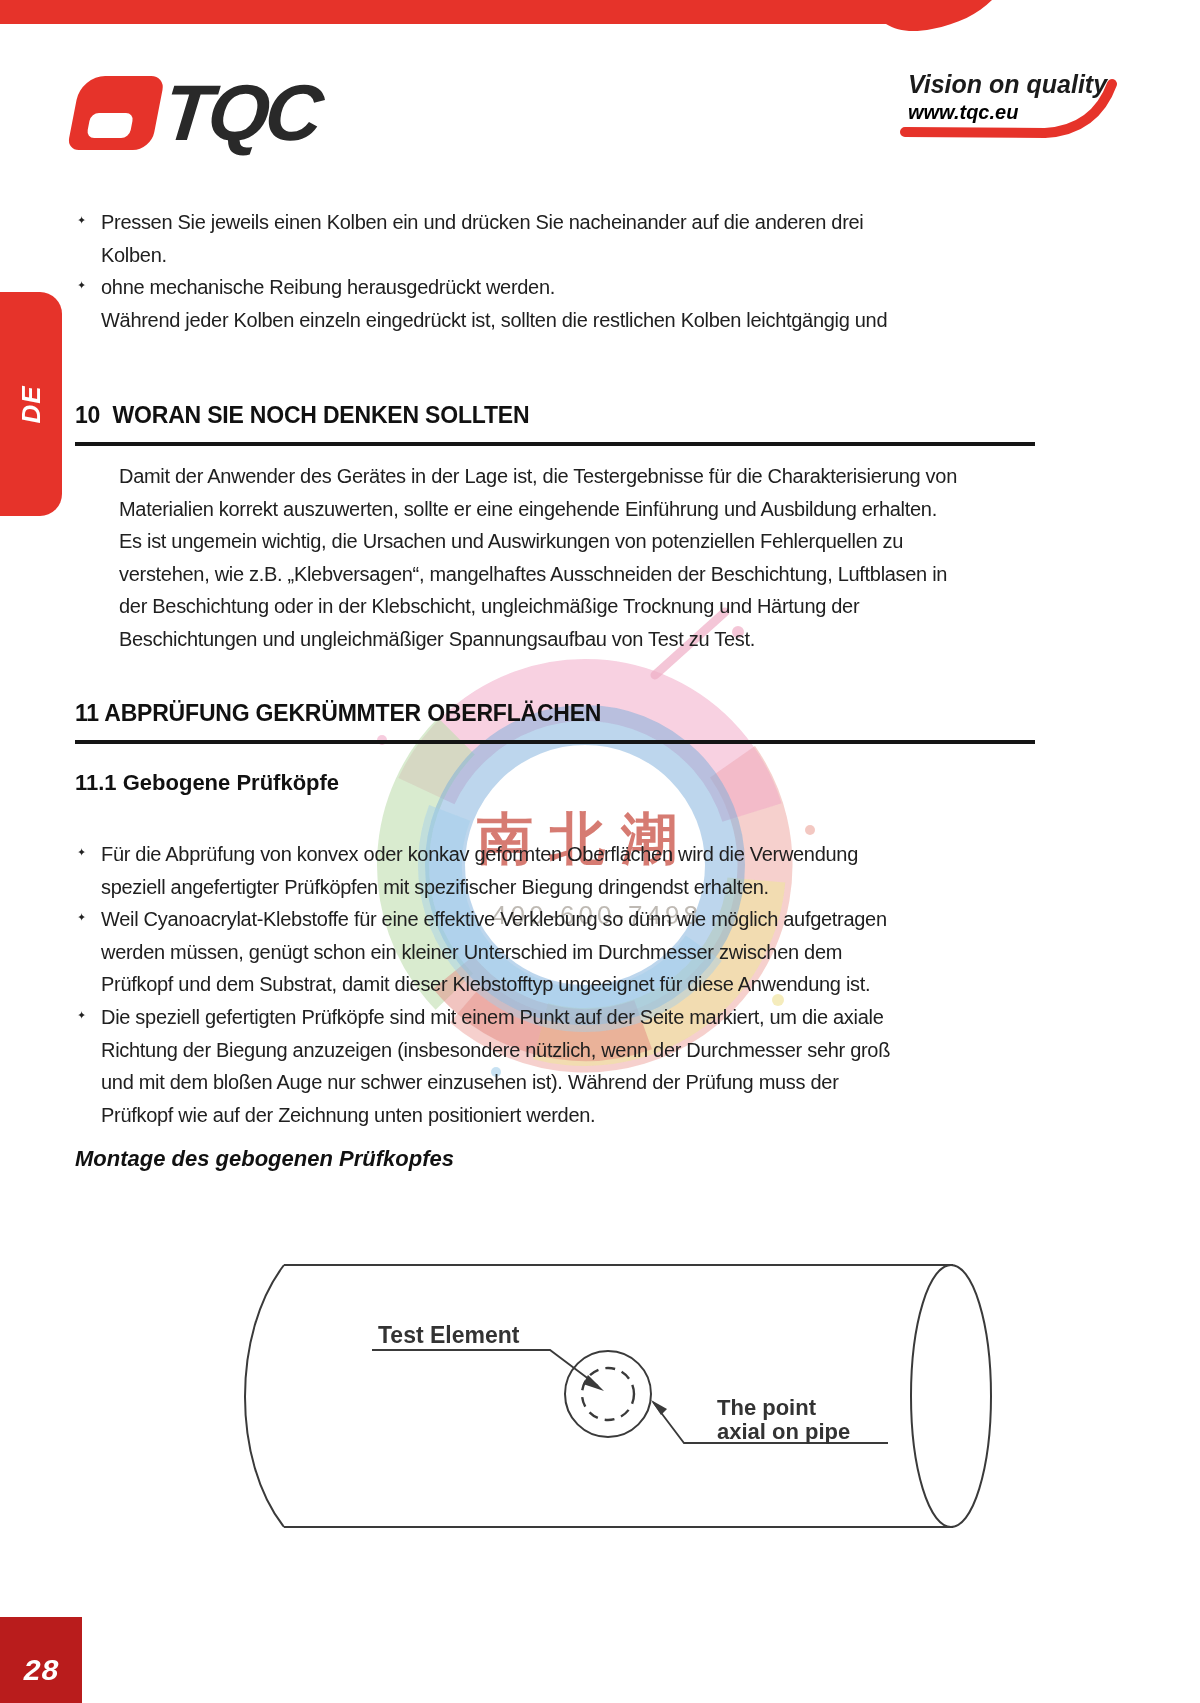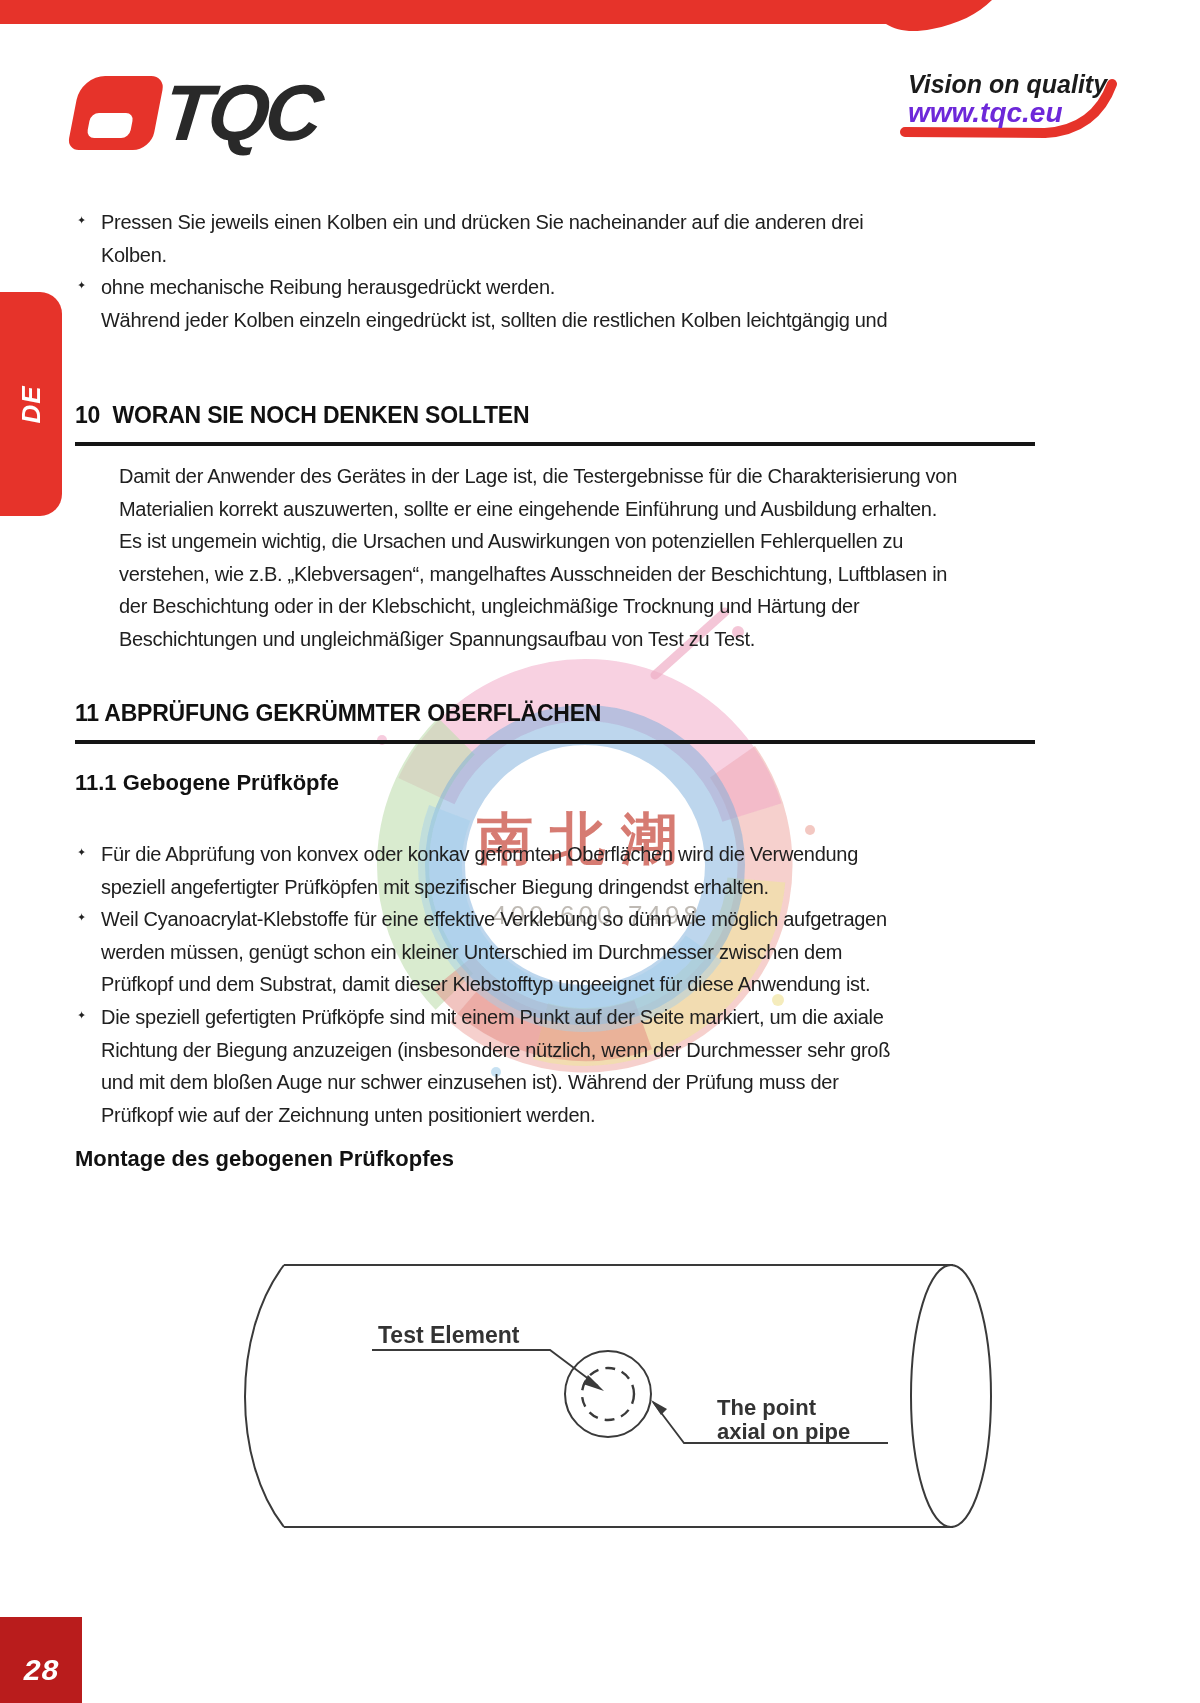--- a/index.html
+++ b/index.html
@@ -9,21 +9,21 @@
   
   .top-bar{position:absolute;left:0;top:0;width:1200px;height:36px;}
   .logo{position:absolute;left:74px;top:76px;display:flex;align-items:center;}
   .logo-mark{position:relative;width:84px;height:74px;background:#e6332a;
              border-radius:24px 14px 18px 12px;transform:skewX(-11deg);}
   .logo-slot{position:absolute;left:17px;top:37px;width:43px;height:25px;background:#fff;border-radius:8px;}
   .logo-text{font-size:79px;font-weight:bold;font-style:italic;color:#292929;line-height:74px;
              letter-spacing:-4px;margin-left:6px;transform:skewX(-6deg);}
   .tagline{position:absolute;left:908px;top:70px;width:240px;z-index:2;}
   .tagline-l1{font-size:25px;font-weight:bold;font-style:italic;color:#1b1b1b;line-height:29px;white-space:pre;}
-  .tagline-l2{font-size:28px;font-weight:bold;font-style:italic;color:#6d28d9;line-height:27px;white-space:pre;}
+  .tagline-l2{font-size:20px;font-weight:bold;font-style:italic;color:#000000;line-height:27px;white-space:pre;}
   .tagline-swoosh{position:absolute;left:895px;top:72px;width:235px;height:72px;z-index:1;}
 
   
   .de-tab{position:absolute;left:0;top:292px;width:62px;height:224px;background:#e6332a;
           border-radius:0 22px 22px 0;display:flex;align-items:center;justify-content:center;}
   .de-tab span{transform:rotate(-90deg);color:#fff;font-size:26px;font-weight:bold;font-style:italic;letter-spacing:1px;}
   .page-num-block{position:absolute;left:0;top:1617px;width:82px;height:110px;background:#b91c1c;
           display:flex;align-items:center;justify-content:center;font-family:Liberation Mono, monospace;}
   .page-num-block span{color:#fff;font-size:30px;font-weight:bold;font-style:italic;}
 
@@ -158,21 +158,21 @@
       <span class="bullet-glyph">✦</span>
       <div class="body-lines">
           <div class="tline">Die speziell gefertigten Prüfköpfe sind mit einem Punkt auf der Seite markiert, um die axiale</div>
           <div class="tline">Richtung der Biegung anzuzeigen (insbesondere nützlich, wenn der Durchmesser sehr groß</div>
           <div class="tline">und mit dem bloßen Auge nur schwer einzusehen ist). Während der Prüfung muss der</div>
           <div class="tline">Prüfkopf wie auf der Zeichnung unten positioniert werden.</div>
         </div>
     </div>
   </div>
 
-  <div class="tblock" style="top:1146px;">
+  <div class="tblock" style="top:1146px;font-style:italic;">
     <div class="fig-heading">Montage des gebogenen Prüfkopfes</div>
   </div>
 
   <svg class="diagram" viewBox="0 0 790 290">
     <g stroke="#3a3a3a" stroke-width="2" fill="none">
       <path d="M64,12 L733,12"></path>
       <path d="M64,274 L733,274"></path>
       <path d="M64,12 C12,80 12,208 64,274"></path>
       <ellipse cx="731" cy="143" rx="40" ry="131" fill="#ffffff"></ellipse>
       <circle cx="388" cy="141" r="43" fill="#ffffff"></circle>

